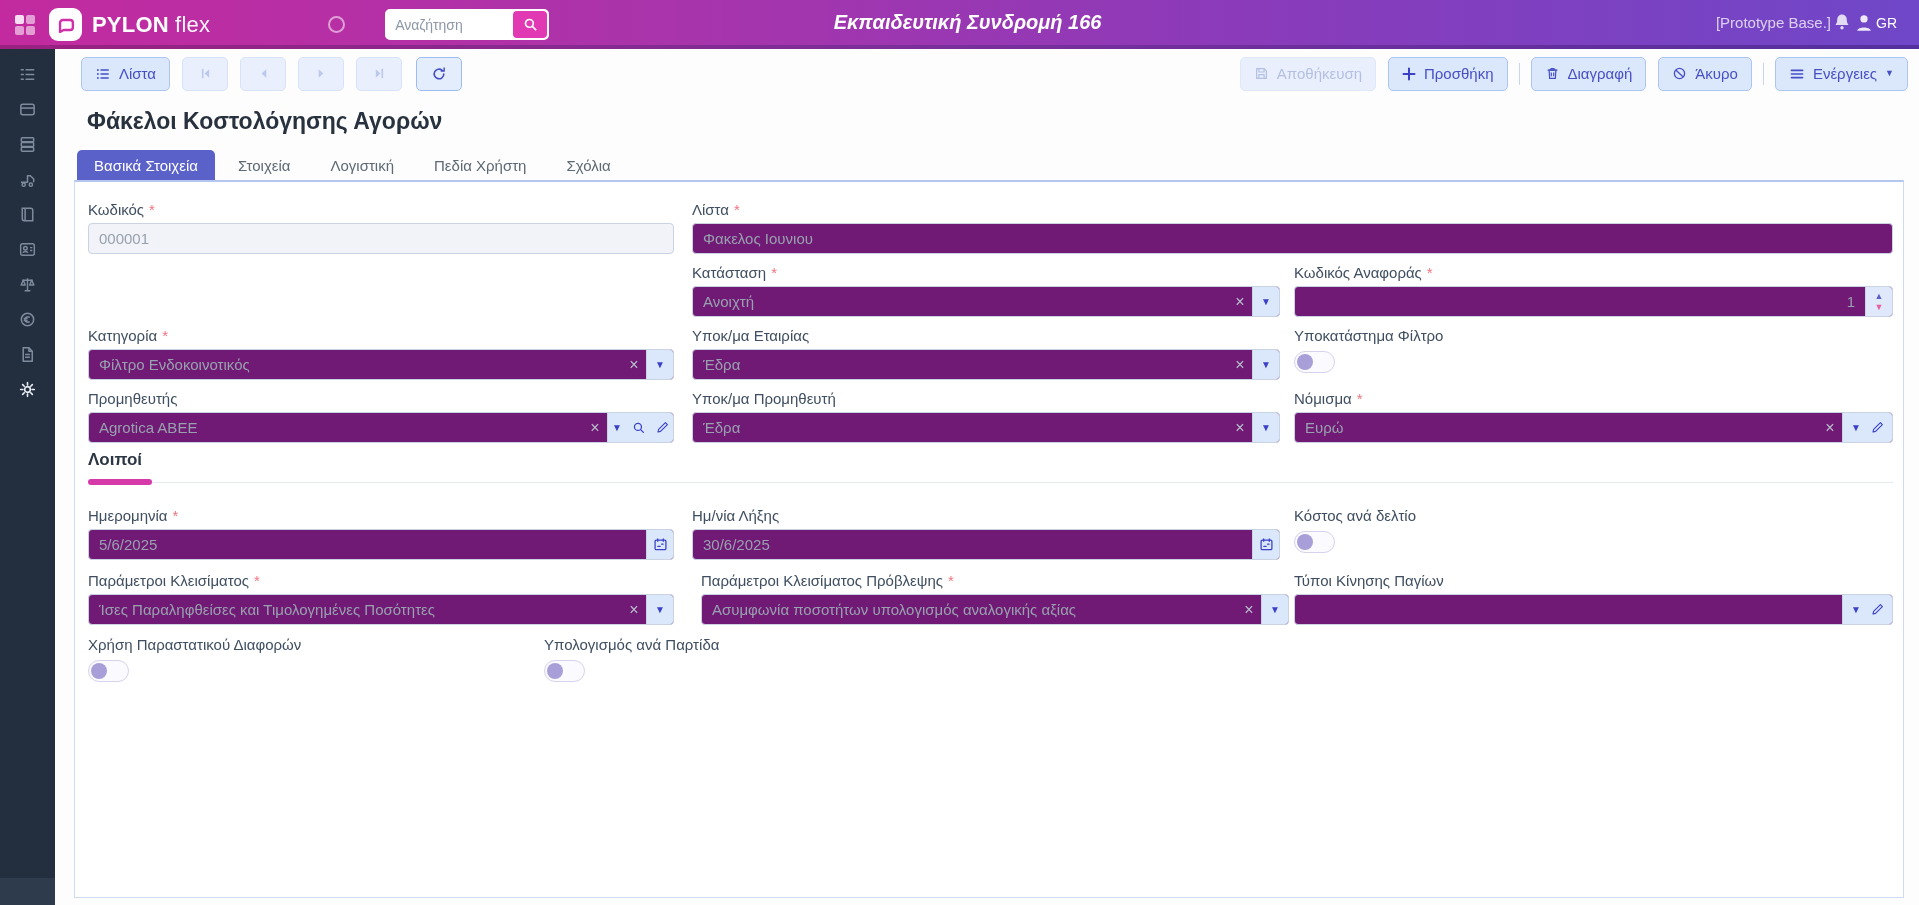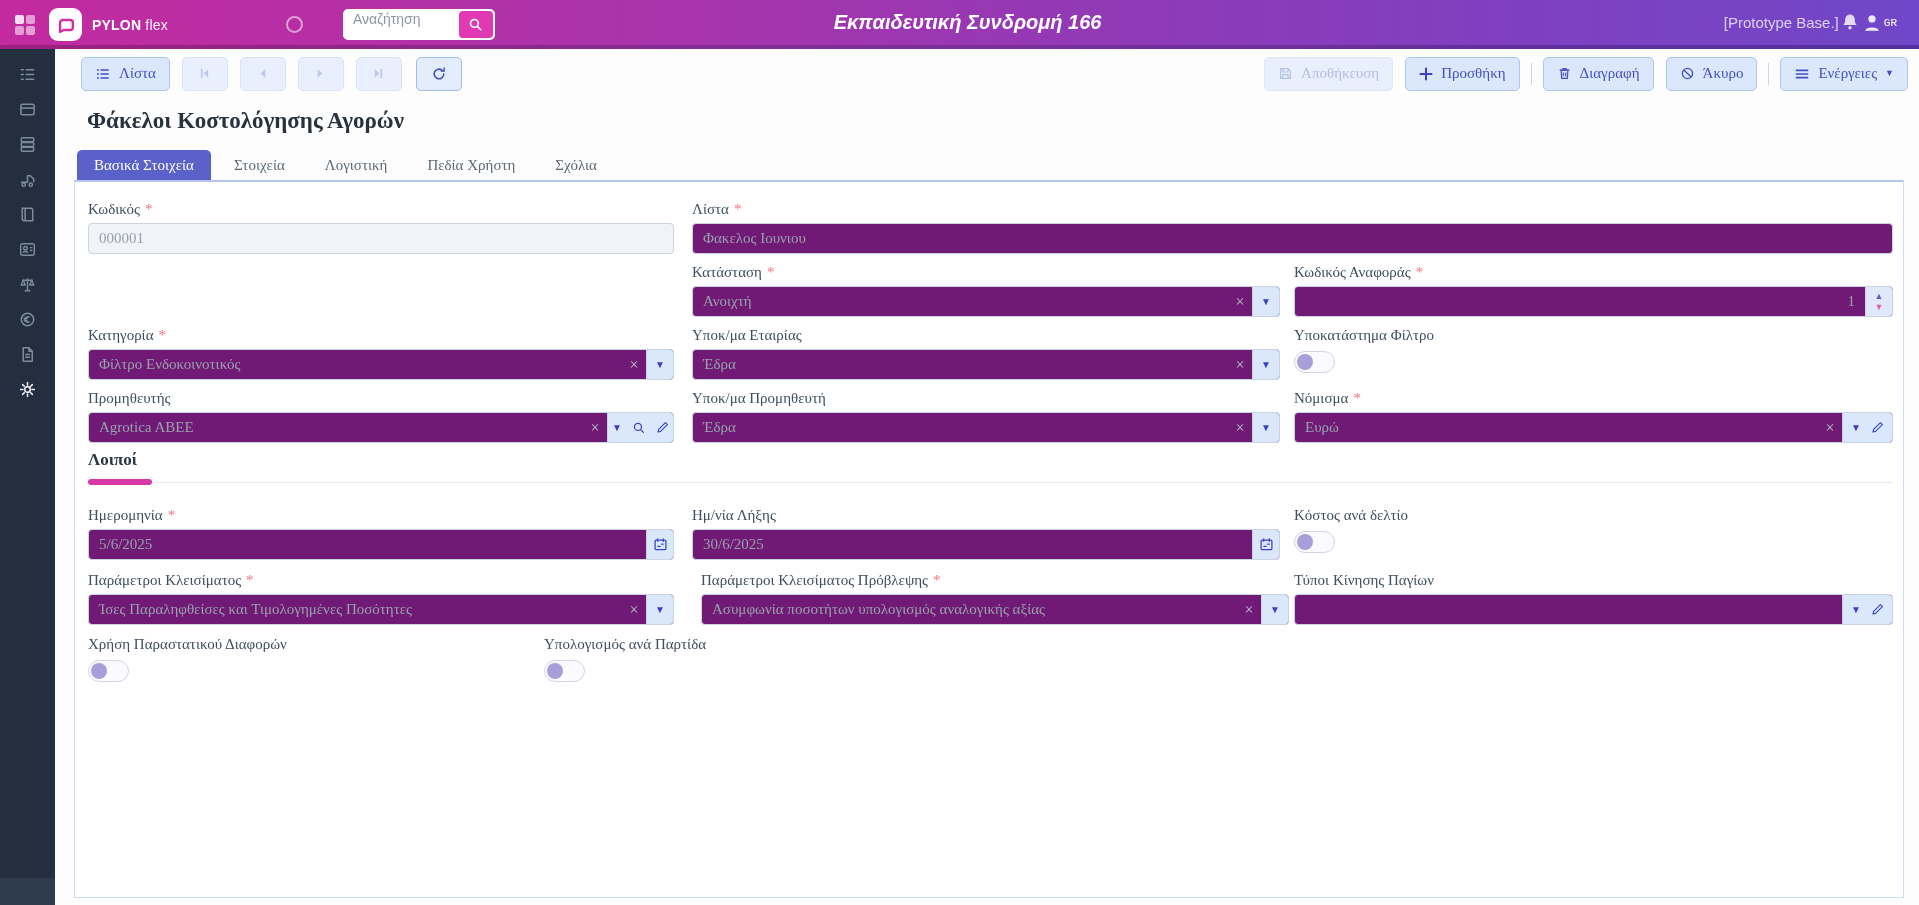--- a/index.html
+++ b/index.html
@@ -11,48 +11,48 @@
   .topbar { position:absolute; left:0; top:0; width:1919px; height:49px;
     background:linear-gradient(90deg,#c32a9f 0%,#a934ab 35%,#8a3bba 65%,#6f47c8 100%);
     display:flex; align-items:center; }
   .topbar::after { content:""; position:absolute; left:0; bottom:0; width:100%; height:4px;
     background:linear-gradient(90deg,#9a2180,#7a2f9b,#53309f); }
   .grid-ic { width:20px; height:20px; margin-left:15px; display:grid; grid-template-columns:9px 9px; grid-gap:2px; cursor:pointer; }
   .grid-ic span { width:9px; height:9px; border-radius:2px; background:rgba(255,255,255,.55); }
   .grid-ic span:nth-child(1){ background:rgba(255,255,255,.85);}
   .logo-sq { width:33px; height:33px; background:#fff; border-radius:9px; margin-left:14px;
     display:flex; align-items:center; justify-content:center; }
-  .brand { margin-left:10px; color:#fff; font-size:14px; letter-spacing:.2px; }
+  .brand { margin-left:10px; color:#fff; font-size:22px; letter-spacing:.2px; }
   .brand b { font-weight:700; }
   .brand i { font-style:normal; font-weight:400; opacity:.95; }
   .ring { width:17px; height:17px; border:2px solid rgba(255,255,255,.55); border-radius:50%; margin-left:118px; }
-  .searchbox { margin-left:40px; width:152px; height:31px; background:#fff; border-radius:5px;
-    display:flex; align-items:flex-start; overflow:hidden; border:2px solid #fff; }
+  .searchbox { margin-left:40px; width:164px; height:31px; background:#fff; border-radius:5px;
+    display:flex; align-items:center; overflow:hidden; border:2px solid #fff; }
   .searchbox input { flex:1; border:0; outline:0; font-size:14px; padding:0 8px; color:#6b7480;
     font-family:inherit; min-width:0; }
   .searchbox input::placeholder { color:#8d97a5; }
   .search-btn { width:34px; height:27px; background:#e138b4; border-radius:4px; border:0;
     display:flex; align-items:center; justify-content:center; cursor:pointer; flex:0 0 auto; }
   .app-title { position:absolute; left:50%; top:0; height:45px; transform:translateX(-47%);
     display:flex; align-items:center; color:#fff; font-size:20px; font-weight:700; white-space:nowrap;font-style:italic; }
   .tb-right { position:absolute; right:0; top:0; height:45px; display:flex; align-items:center; gap:1px; padding-right:22px; }
   .proto { color:rgba(255,255,255,.75); font-size:15px; }
-  .lang { color:#fff; font-size:11px;font-family:Liberation Mono, monospace; }
+  .lang { color:#fff; font-size:14px; }
   .tb-ic { display:flex; align-items:center; cursor:pointer; }
 
   
   .sidebar { position:absolute; left:0; top:49px; width:55px; height:856px; background:#232f3f;
     display:flex; flex-direction:column; align-items:center; padding-top:11px; gap:7px; }
   .sb-btn { width:30px; height:28px; display:flex; align-items:center; justify-content:center;
     color:#7d8b9d; cursor:pointer; border-radius:4px; }
   .sb-btn.active { color:#e9edf4; }
   .sb-bottom { position:absolute; bottom:0; left:0; width:55px; height:27px; background:#2e3b4d; cursor:pointer; }
 
   
-  .main { position:absolute; left:55px; top:49px; width:1864px; height:856px; background:#fdfdfe;font-family:Liberation Serif, serif; }
+  .main { position:absolute; left:55px; top:49px; width:1864px; height:856px; background:#fdfdfe; }
 
   .toolbar { position:absolute; left:0; top:0; width:1864px; height:49px; display:flex; align-items:center; }
   .btn { height:34px; border-radius:5px; border:1px solid #abc6f2; background:#dbe7fb; color:#474fc5;
     font-size:15px; font-family:inherit; display:flex; align-items:center; gap:8px; padding:0 13px; cursor:pointer; white-space:nowrap; }
   .btn.nav { width:46px; justify-content:center; background:#e9effc; border-color:#d7e3fa; color:#bcc9ed; padding:0; }
   .btn.refresh { width:46px; justify-content:center; padding:0; background:#e4edfc; border-color:#9cbdf1; }
   .btn.disabled { background:#e9effc; border-color:#dde8fa; color:#b3c0e2; cursor:default; }
   .tsep { width:1px; height:22px; background:#c9d5ec; margin:0 11px; }
   .caret { font-size:9px; line-height:9px; }
 

